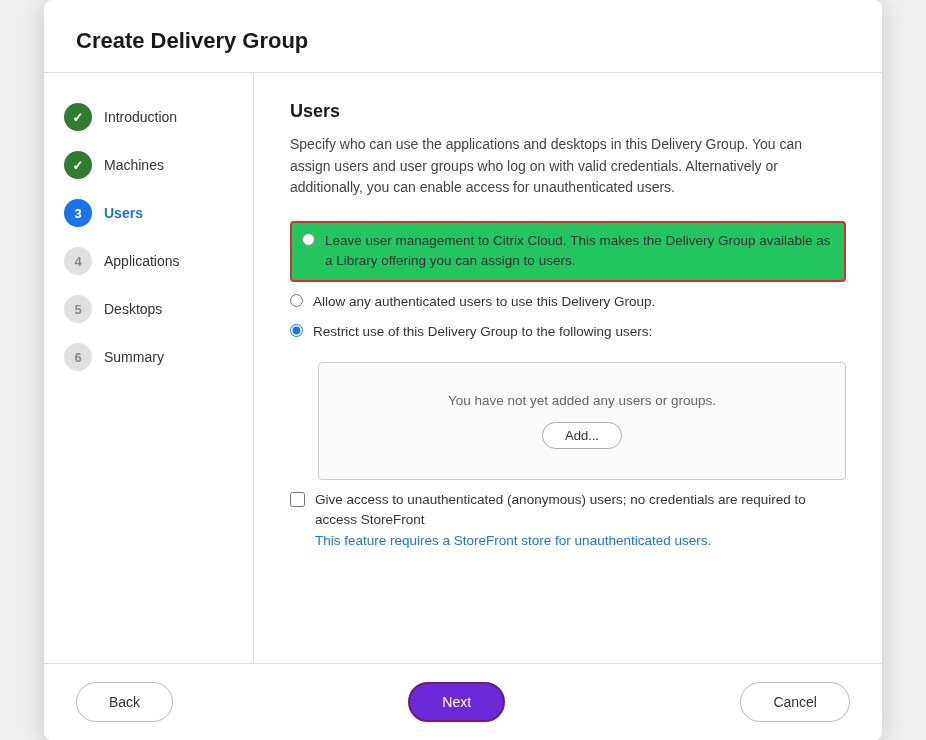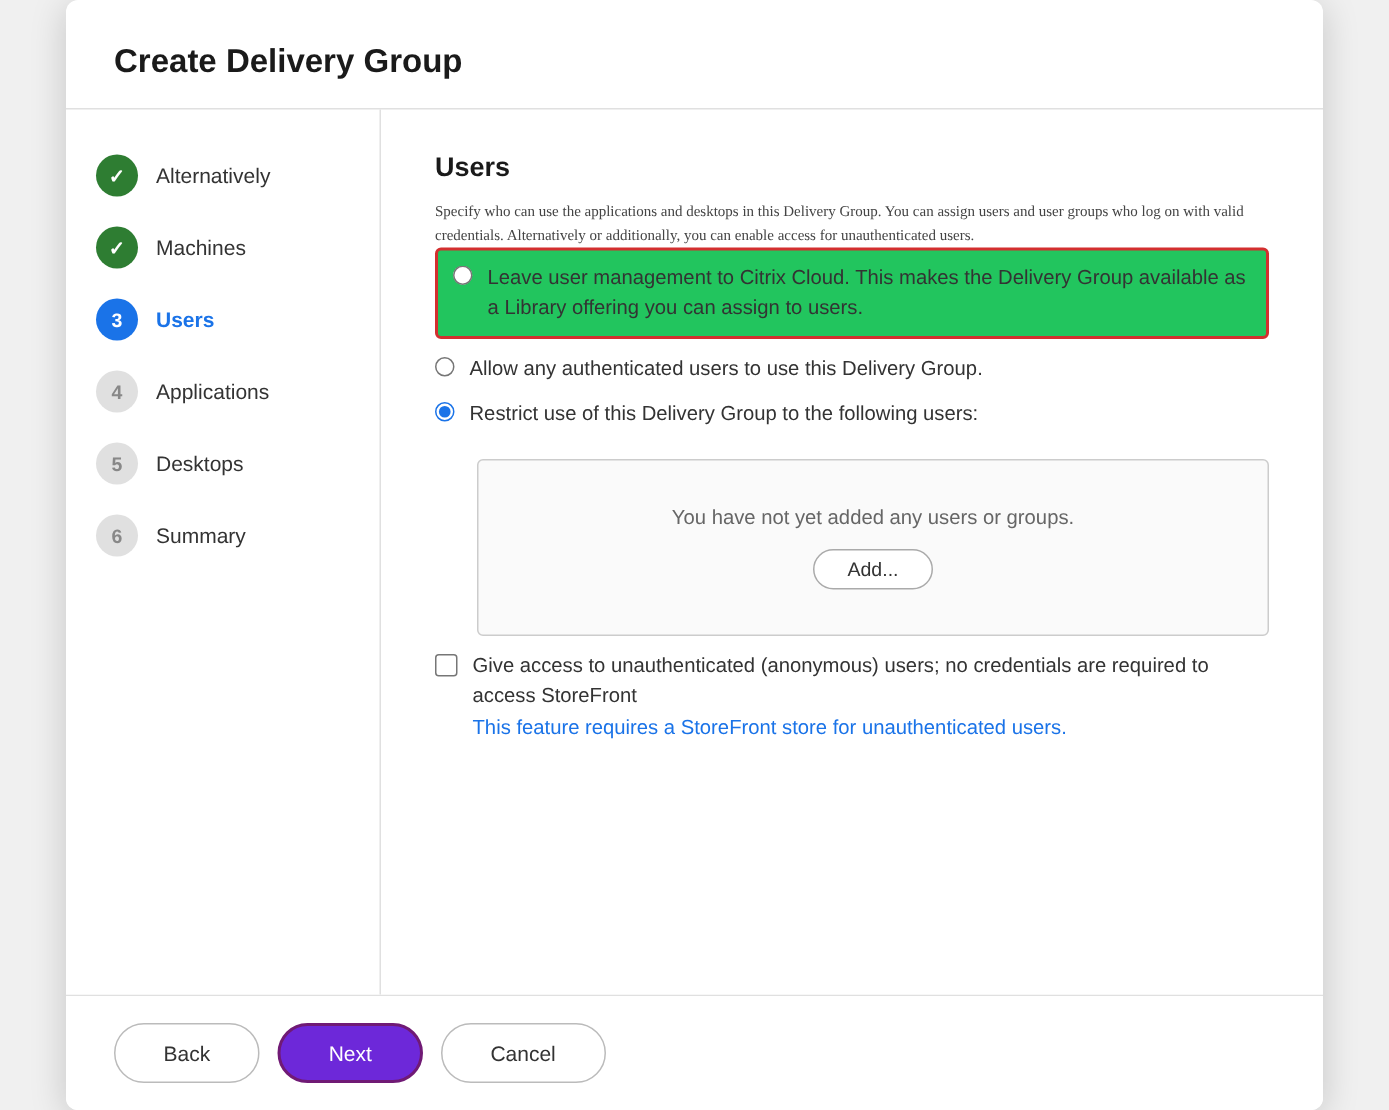--- a/index.html
+++ b/index.html
@@ -86,24 +86,24 @@
       padding: 28px 36px;
       overflow-y: auto;
     }
     .section-title {
       font-size: 18px;
       font-weight: 600;
       color: #1a1a1a;
       margin-bottom: 12px;
     }
     .section-desc {
-      font-size: 10px;
+      font-size: 14px;
       color: #444;
       line-height: 1.55;
-      font-family: Liberation Serif, serif;
+      margin-bottom: 22px;
     }
     
     .radio-group {
       display: flex;
       flex-direction: column;
       gap: 10px;
       margin-bottom: 20px;
     }
     .radio-option {
       display: flex;
@@ -179,21 +179,21 @@
     }
     .checkbox-label .link-text {
       color: #1a73e8;
       text-decoration: none;
     }
     
     .dialog-footer {
       border-top: 1px solid #e0e0e0;
       padding: 18px 32px;
       display: flex;
-      justify-content: flex-start;
+      justify-content: space-between;
       gap: 12px;
       background: #fff;
       border-radius: 0 0 8px 8px;
     }
     .btn {
       padding: 10px 32px;
       border-radius: 24px;
       font-size: 14px;
       font-weight: 500;
       cursor: pointer;
@@ -215,21 +215,21 @@
   <div class="dialog-header">
     <div class="dialog-title">Create Delivery Group</div>
   </div>
 
   <div class="dialog-body">
 
     <div class="sidebar">
 
       <div class="sidebar-item completed">
         <div class="step-badge">✓</div>
-        <span class="step-label">Alternatively</span>
+        <span class="step-label">Introduction</span>
       </div>
       <div class="sidebar-item completed">
         <div class="step-badge">✓</div>
         <span class="step-label">Machines</span>
       </div>
       <div class="sidebar-item active">
         <div class="step-badge">3</div>
         <span class="step-label">Users</span>
       </div>
       <div class="sidebar-item inactive">

